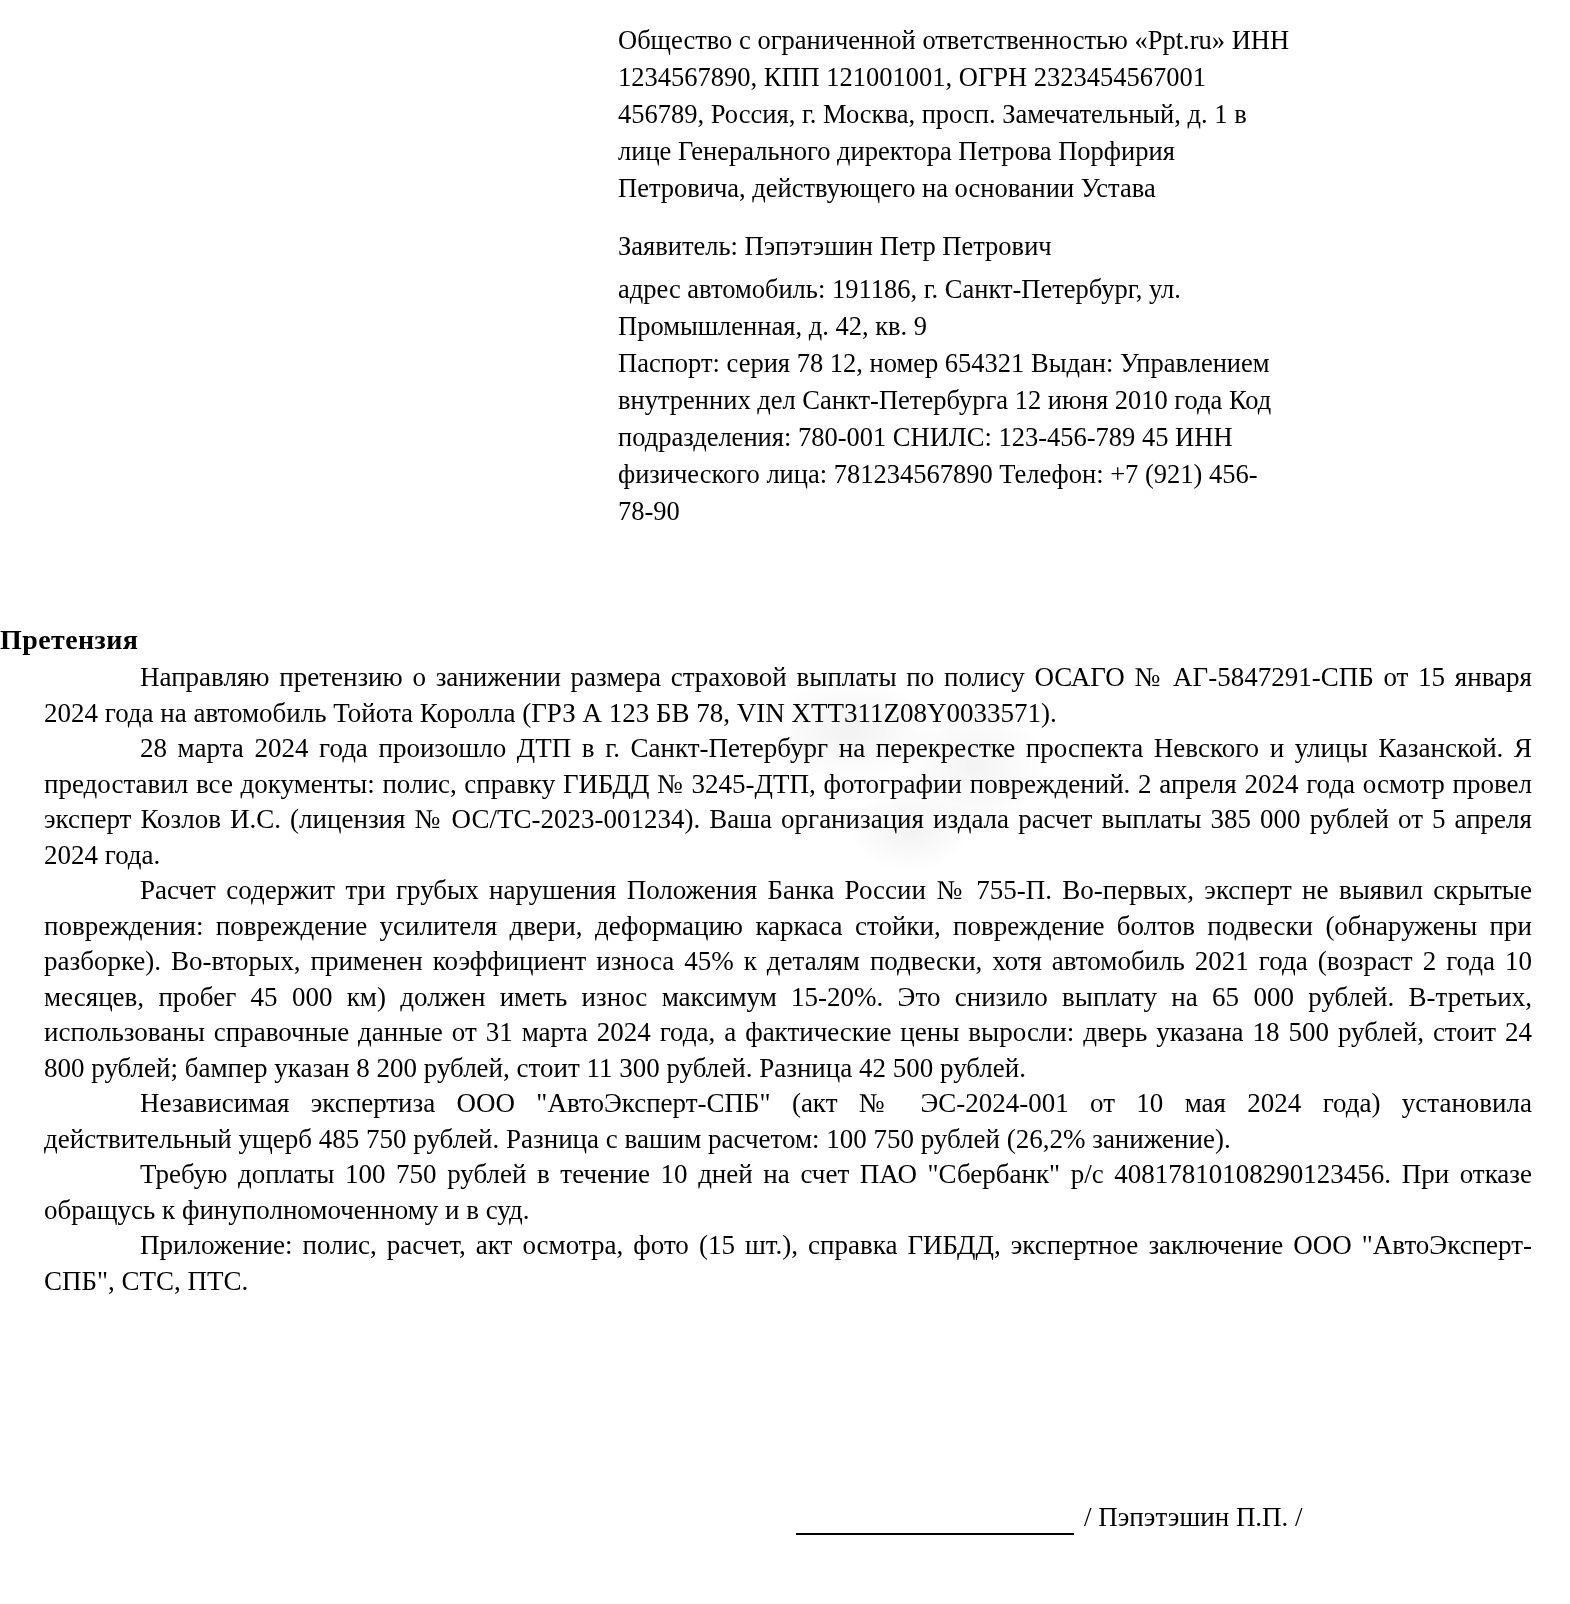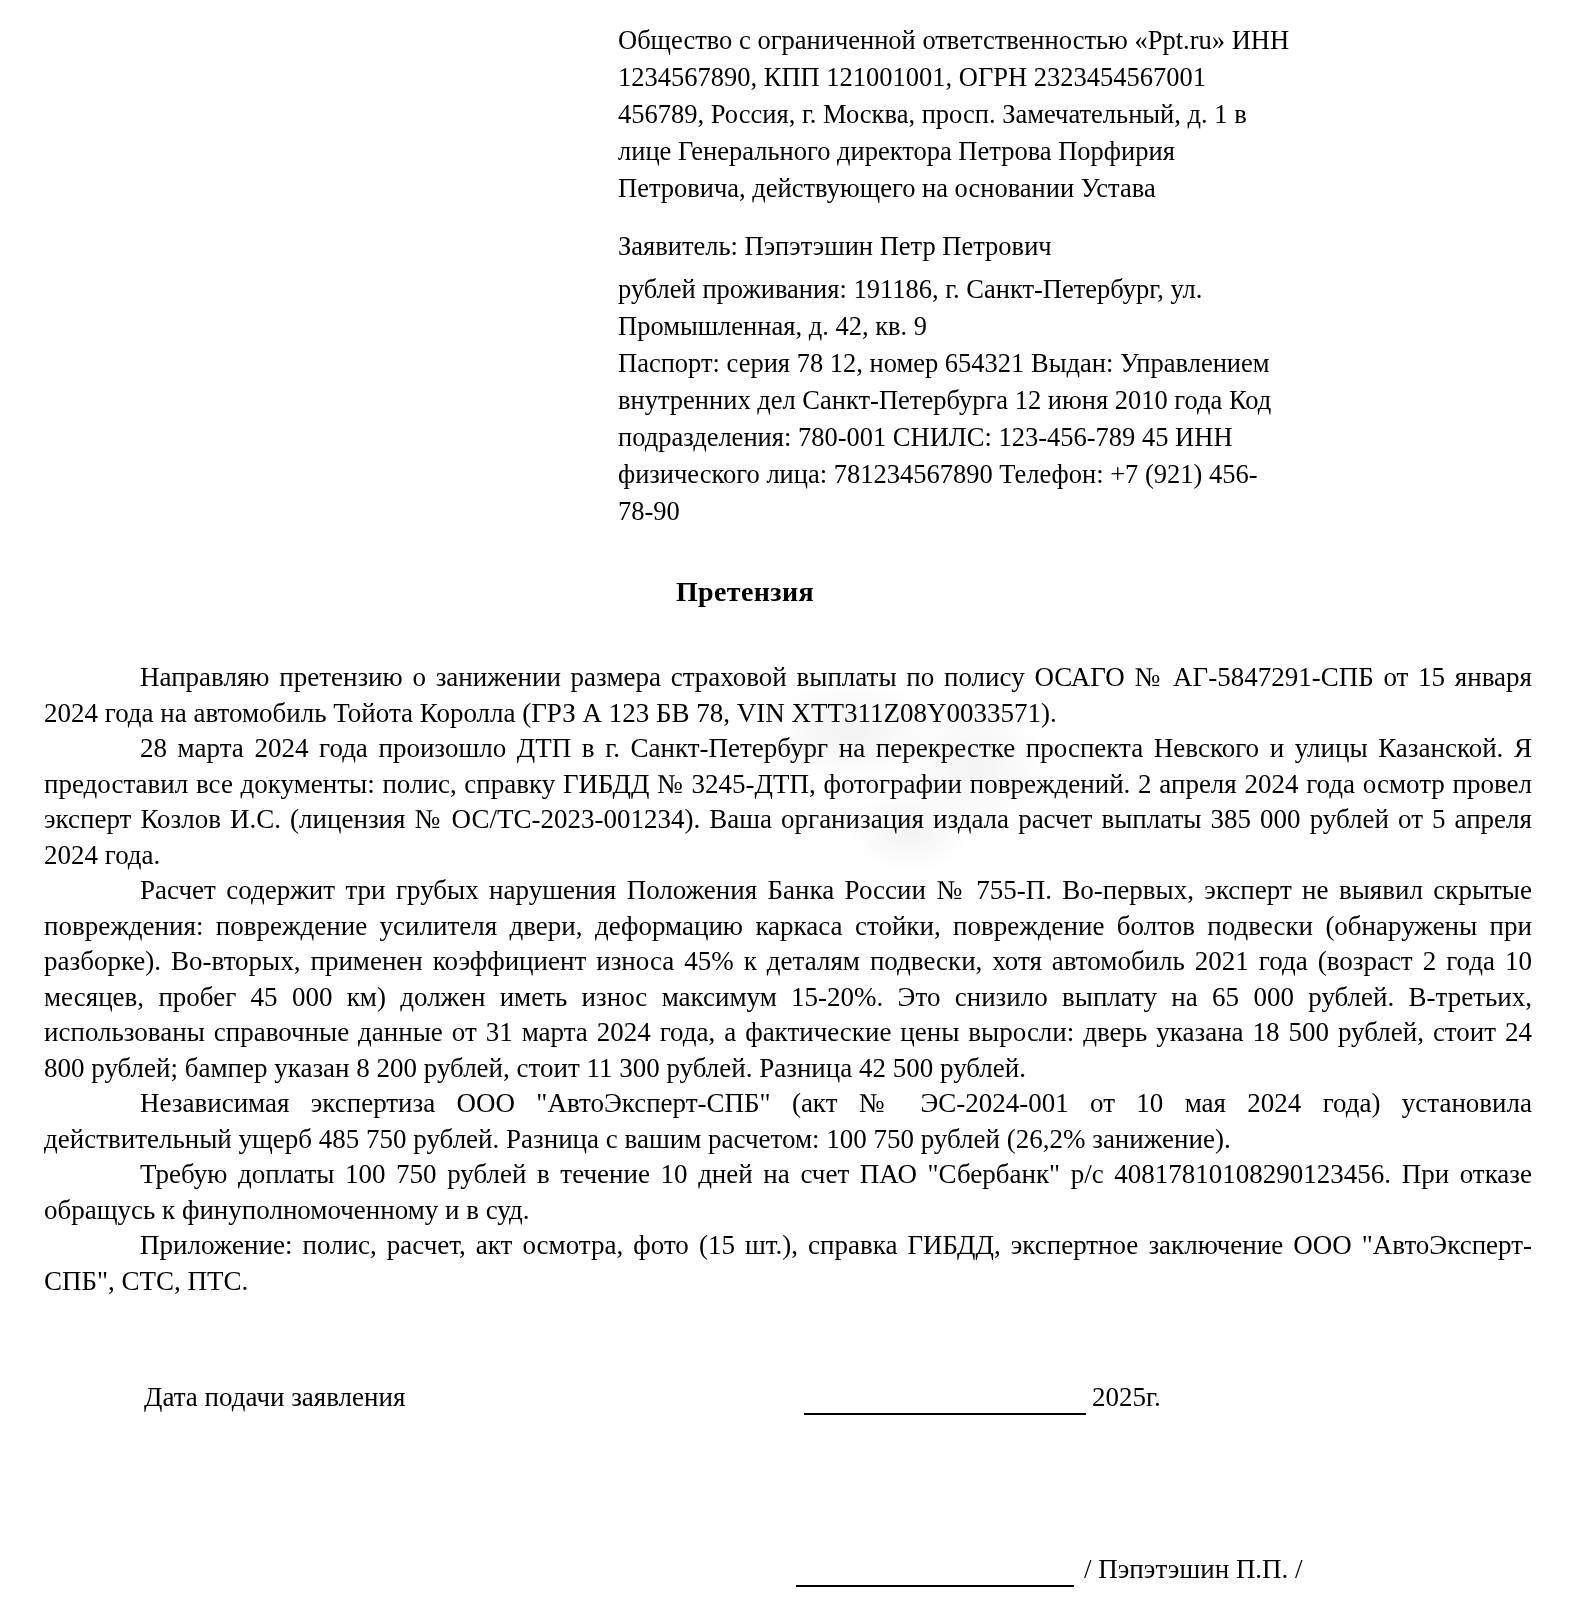--- a/index.html
+++ b/index.html
@@ -72,23 +72,23 @@
   .applicant-title {
     font-weight: normal;
     text-align: left !important;
     margin-bottom: 6px !important;
   }
 
   
   .doc-title {
     position: absolute;
     left: 0;
-    top: 576px;
+    top: 624px;
     width: 1490px;
-    text-align: center;
+    text-align: left;
     font-size: 28px;
     font-weight: bold;
     letter-spacing: 0.4px;
   }
 
   
   .body-block {
     position: absolute;
     left: 44px;
     top: 660px;
@@ -159,21 +159,21 @@
   <div class="header-block">
     <p>Общество с ограниченной ответственностью «Ppt.ru» ИНН</p>
     <p>1234567890, КПП 121001001, ОГРН 2323454567001</p>
     <p>456789, Россия, г. Москва, просп. Замечательный, д. 1 в</p>
     <p>лице Генерального директора Петрова Порфирия</p>
     <p class="last-line">Петровича, действующего на основании Устава</p>
   </div>
 
   <div class="applicant-block">
     <p class="applicant-title">Заявитель: Пэпэтэшин Петр Петрович</p>
-    <p>рублей проживания: 191186, г. Санкт-Петербург, ул.</p>
+    <p>адрес автомобиль: 191186, г. Санкт-Петербург, ул.</p>
     <p class="last-line">Промышленная, д. 42, кв. 9</p>
     <p class="last-line"> Паспорт: серия 78 12, номер 654321 Выдан: Управлением</p>
     <p class="last-line">внутренних дел Санкт-Петербурга 12 июня 2010 года Код</p>
     <p>подразделения: 780-001 СНИЛС: 123-456-789 45 ИНН</p>
     <p class="last-line">физического лица: 781234567890 Телефон: +7 (921) 456-</p>
     <p class="last-line">78-90</p>
   </div>
 
   <div class="doc-title">Претензия</div>
 
@@ -181,25 +181,20 @@
     <p>Направляю претензию о занижении размера страховой выплаты по полису ОСАГО № АГ-5847291-СПБ от 15 января 2024 года на автомобиль Тойота Королла (ГРЗ А 123 БВ 78, VIN XTT311Z08Y0033571).</p>
     <p>28 марта 2024 года произошло ДТП в г. Санкт-Петербург на перекрестке проспекта Невского и улицы Казанской. Я предоставил все документы: полис, справку ГИБДД № 3245-ДТП, фотографии повреждений. 2 апреля 2024 года осмотр провел эксперт Козлов И.С. (лицензия № ОС/ТС-2023-001234). Ваша организация издала расчет выплаты 385 000 рублей от 5 апреля 2024 года.</p>
     <p>Расчет содержит три грубых нарушения Положения Банка России № 755-П. Во-первых, эксперт не выявил скрытые повреждения: повреждение усилителя двери, деформацию каркаса стойки, повреждение болтов подвески (обнаружены при разборке). Во-вторых, применен коэффициент износа 45% к деталям подвески, хотя автомобиль 2021 года (возраст 2 года 10 месяцев, пробег 45 000 км) должен иметь износ максимум 15-20%. Это снизило выплату на 65 000 рублей. В-третьих, использованы справочные данные от 31 марта 2024 года, а фактические цены выросли: дверь указана 18 500 рублей, стоит 24 800 рублей; бампер указан 8 200 рублей, стоит 11 300 рублей. Разница 42 500 рублей.</p>
     <p>Независимая экспертиза ООО "АвтоЭксперт-СПБ" (акт № ЭС-2024-001 от 10 мая 2024 года) установила действительный ущерб 485 750 рублей. Разница с вашим расчетом: 100 750 рублей (26,2% занижение).</p>
     <p>Требую доплаты 100 750 рублей в течение 10 дней на счет ПАО "Сбербанк" р/с 40817810108290123456. При отказе обращусь к финуполномоченному и в суд.</p>
     <p>Приложение: полис, расчет, акт осмотра, фото (15 шт.), справка ГИБДД, экспертное заключение ООО "АвтоЭксперт-СПБ", СТС, ПТС.</p>
   </div>
 
   <div class="sig-area">
 
-    <div class="sig-row">
-      <span class="sig-label">Дата подачи заявления</span>
-      <span class="sig-line" id="date-line"></span>
-      <span class="sig-year" id="date-year">2025г.</span>
-    </div>
 
     <div class="sig-row" style="height:118px;"></div>
 
     <div class="sig-row">
       <span class="sig-line" id="sign-line"></span>
       <span class="sig-name" id="sign-name">/ Пэпэтэшин П.П. /</span>
     </div>
 
   </div>
 

